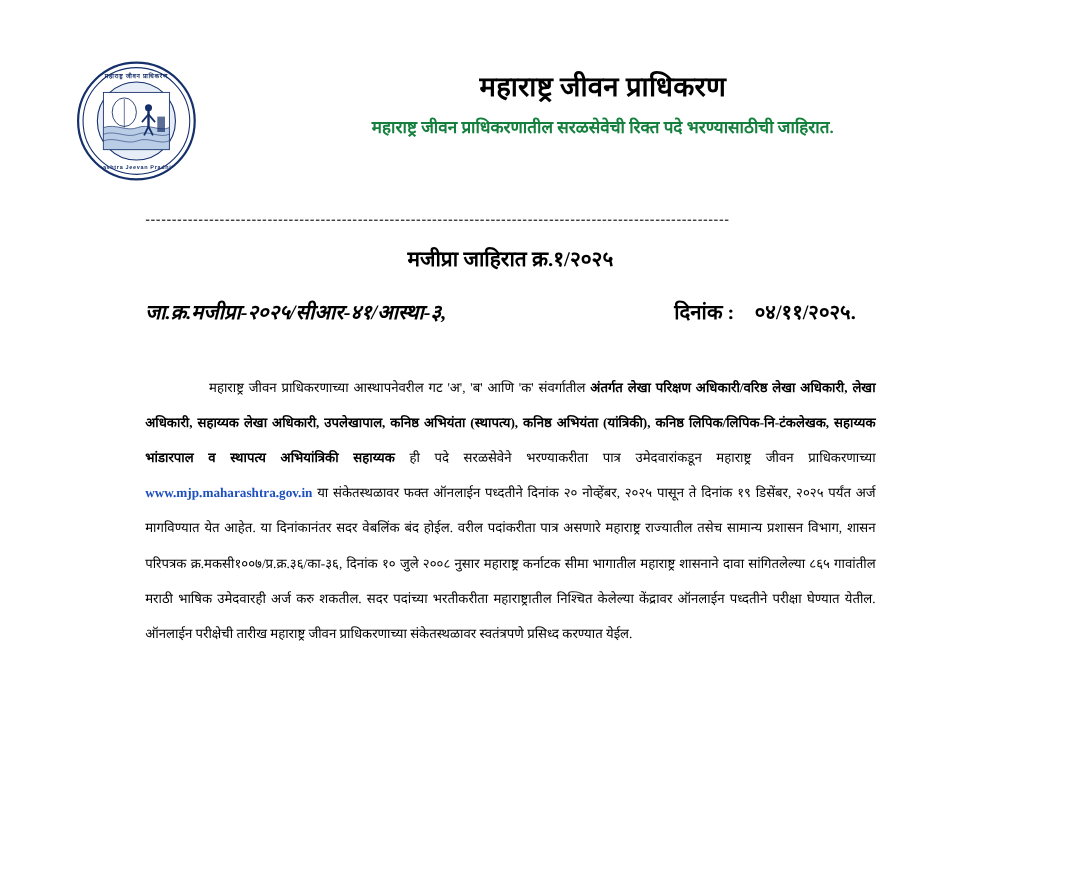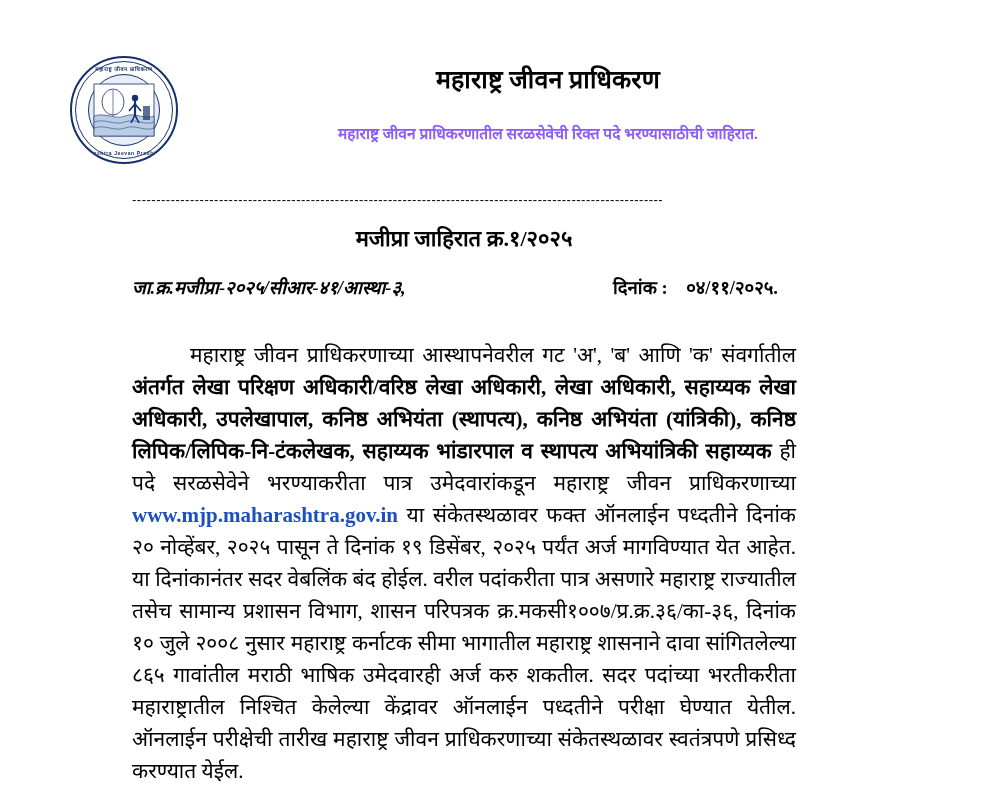--- a/index.html
+++ b/index.html
@@ -90,60 +90,60 @@
   .org-title {
     font-size: 25px;
     font-weight: bold;
     color: #000000;
     letter-spacing: 0.2px;
     line-height: 1.25;
   }
   .org-subtitle {
     font-size: 15.5px;
     font-weight: bold;
-    color: #8b5cf6;
-    margin-top: 29px;
+    color: #15803d;
+    margin-top: 12px;
     line-height: 1.3;
   }
 
   
   .divider {
     margin: 28px 132px 0 132px;
     font-family: "Liberation Sans", sans-serif;
     font-size: 13px;
     letter-spacing: 0.5px;
     color: #000;
     white-space: nowrap;
     overflow: hidden;
     height: 18px;
   }
 
   
   .advt-no {
     text-align: center;
-    font-size: 22px;
+    font-size: 19px;
     font-weight: bold;
     margin-top: 12px;
   }
 
   
   .ref-row {
     display: flex;
     margin: 22px 132px 0 132px;
     font-size: 18.5px;
     font-weight: bold;
   }
   .ref-no { flex: 0 0 auto; font-style: italic; }
   .ref-spacer { flex: 1 1 auto; }
   .ref-date { flex: 0 0 auto; padding-right: 18px; }
 
   
   .body-text {
     margin: 40px 132px 0 132px;
-    font-size: 21px;
+    font-size: 12px;
     line-height: 32px;
     text-align: justify;
     text-justify: inter-word;
   }
   .body-text .indent { display: inline-block; width: 58px; }
   .b { font-weight: bold; }
   .link {
     color: #1d4fbe;
     font-weight: bold;
     text-decoration: none;

